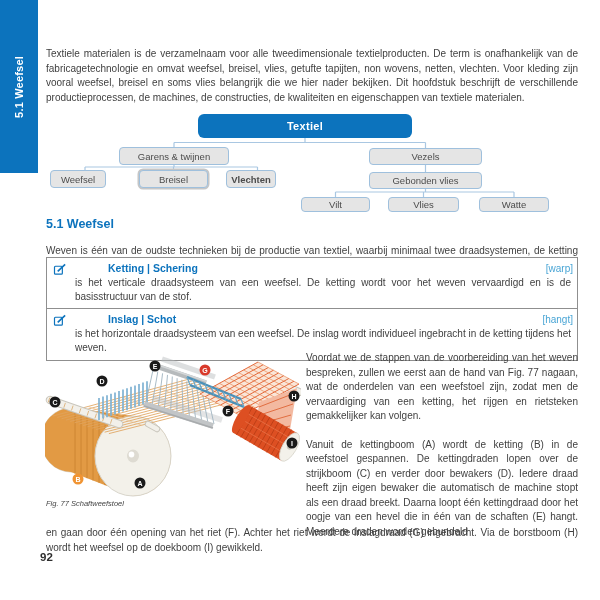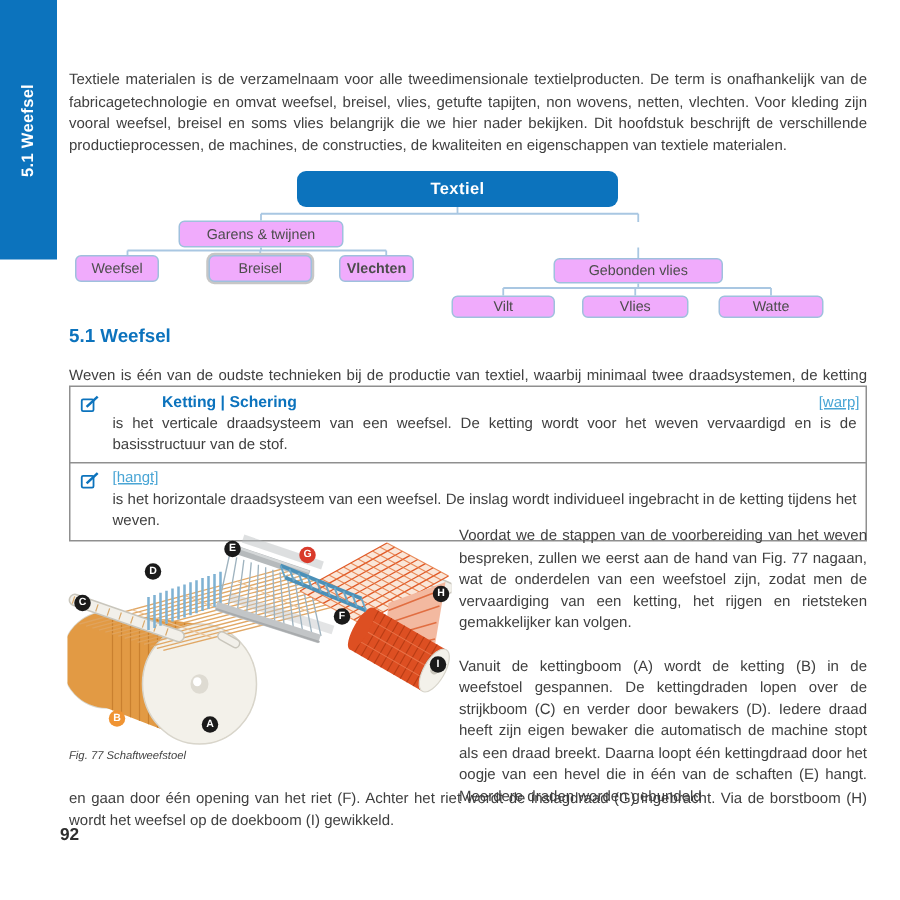--- a/index.html
+++ b/index.html
@@ -19,42 +19,42 @@
     color:#fff;font-weight:bold;font-size:11px;letter-spacing:.2px;
     padding:10px 0 10px 0;margin:0 auto;
   }
   
   .bodytext{font-size:10px;line-height:14.5px;text-align:justify;color:#3f3f3f;}
   .intro{left:46px;top:37px;width:532px;}
   
   .tree{left:0;top:112px;width:600px;height:104px;}
   .tree svg{position:absolute;left:0;top:0;}
   .tnode{
-    position:absolute;box-sizing:border-box;background:#f0abfc;
+    position:absolute;box-sizing:border-box;background:#e5e5e5;
     border:1px solid #9fc0dd;border-radius:4px;
     font-size:9.5px;color:#4c4c4c;
     display:flex;align-items:center;justify-content:center;text-align:center;
   }
   .tnode.root{
     background:#0c73bd;border:none;border-radius:6px;color:#fff;
     font-weight:bold;font-size:11px;letter-spacing:.3px;
   }
   .tnode.shadowed{box-shadow:0 0 0 1.5px #c6c6c6;}
   
   .sec-heading{left:46px;top:217px;font-size:12.5px;font-weight:bold;color:#0c73bd;}
   .sec-intro{left:46px;top:234px;width:532px;}
   
   .defbox{
     left:46px;width:532px;box-sizing:border-box;min-height:44px;
     border:1px solid #8f8f8f;background:#fff;padding:4px 4px 5px 6px;
   }
   .defbox .toprow{display:flex;align-items:baseline;}
   .defbox .icon{width:15px;height:12px;flex:0 0 15px;margin:1px 7px 0 0;align-self:flex-start;}
   .def-term{font-size:10.5px;font-weight:bold;color:#0c73bd;flex:1 1 auto;padding-left:33px;}
-  .def-tag{font-size:10px;color:#49a5d5;flex:0 0 auto;text-decoration:underline;}
+  .def-tag{font-size:10px;color:#49a5d5;flex:0 0 auto;}
   .def-body{font-size:10px;line-height:14px;text-align:justify;margin:1px 2px 0 22px;}
   
   .figure{left:45px;top:352px;width:256px;height:162px;}
   .figure svg{position:absolute;left:0;top:0;}
   .fig-label{
     position:absolute;width:11px;height:11px;border-radius:50%;
     background:#1a1a1a;color:#fff;font-size:7px;font-weight:bold;
     display:flex;align-items:center;justify-content:center;
     transform:translate(-50%,-50%);
   }
@@ -80,20 +80,21 @@
 
 <div class="abs tree">
   <svg width="600" height="104" viewBox="0 0 600 104">
     <path d="M305,26 V31 M174,30.5 H425.5 M174,30.5 V35 M425.5,30.5 V36
              M174,53 V55.5 M85,55 H257.5 M85,55 V58 M173.5,55 V58 M257.5,55 V58
              M425.5,53 V60
              M425.5,77 V80.5 M335.5,80 H514 M335.5,80 V85 M423.5,80 V85 M514,80 V85" fill="none" stroke="#a9c7e2" stroke-width="1.2"></path>
   </svg>
   <div class="tnode root" style="left:198px;top:2px;width:214px;height:24px;">Textiel</div>
   <div class="tnode" style="left:119px;top:35px;width:110px;height:18px;">Garens &amp; twijnen</div>
+  <div class="tnode" style="left:369px;top:36px;width:113px;height:17px;">Vezels</div>
   <div class="tnode" style="left:50px;top:58px;width:56px;height:18px;">Weefsel</div>
   <div class="tnode shadowed" style="left:139px;top:58px;width:69px;height:18px;">Breisel</div>
   <div class="tnode" style="left:226px;top:58px;width:50px;height:18px;font-weight:bold;">Vlechten</div>
   <div class="tnode" style="left:369px;top:60px;width:113px;height:17px;">Gebonden vlies</div>
   <div class="tnode" style="left:301px;top:85px;width:69px;height:15px;">Vilt</div>
   <div class="tnode" style="left:388px;top:85px;width:71px;height:15px;">Vlies</div>
   <div class="tnode" style="left:479px;top:85px;width:70px;height:15px;">Watte</div>
 </div>
 
 <div class="abs sec-heading">5.1 Weefsel</div>
@@ -110,20 +111,21 @@
   </div>
   <div class="def-body">is het verticale draadsysteem van een weefsel. De ketting wordt voor het weven vervaardigd en is de basisstructuur van de stof.</div>
 </div>
 
 <div class="abs defbox" style="top:308px;">
   <div class="toprow">
     <svg class="icon" viewBox="0 0 15 13">
       <rect x="1" y="3.5" width="8.5" height="8.5" rx="1" fill="none" stroke="#0c73bd" stroke-width="1.3"></rect>
       <path d="M4.5,9 L12.5,1.5" stroke="#0c73bd" stroke-width="1.8" fill="none"></path>
     </svg>
+    <span class="def-term">Inslag | Schot</span>
     <span class="def-tag">[hangt]</span>
   </div>
   <div class="def-body">is het horizontale draadsysteem van een weefsel. De inslag wordt individueel ingebracht in de ketting tijdens het weven.</div>
 </div>
 
 <div class="abs figure">
   <svg width="256" height="148" viewBox="0 0 256 148">
 
     <ellipse cx="26" cy="88" rx="30" ry="32" fill="#efede6" stroke="#d8d5cb" stroke-width="1"></ellipse>
 

